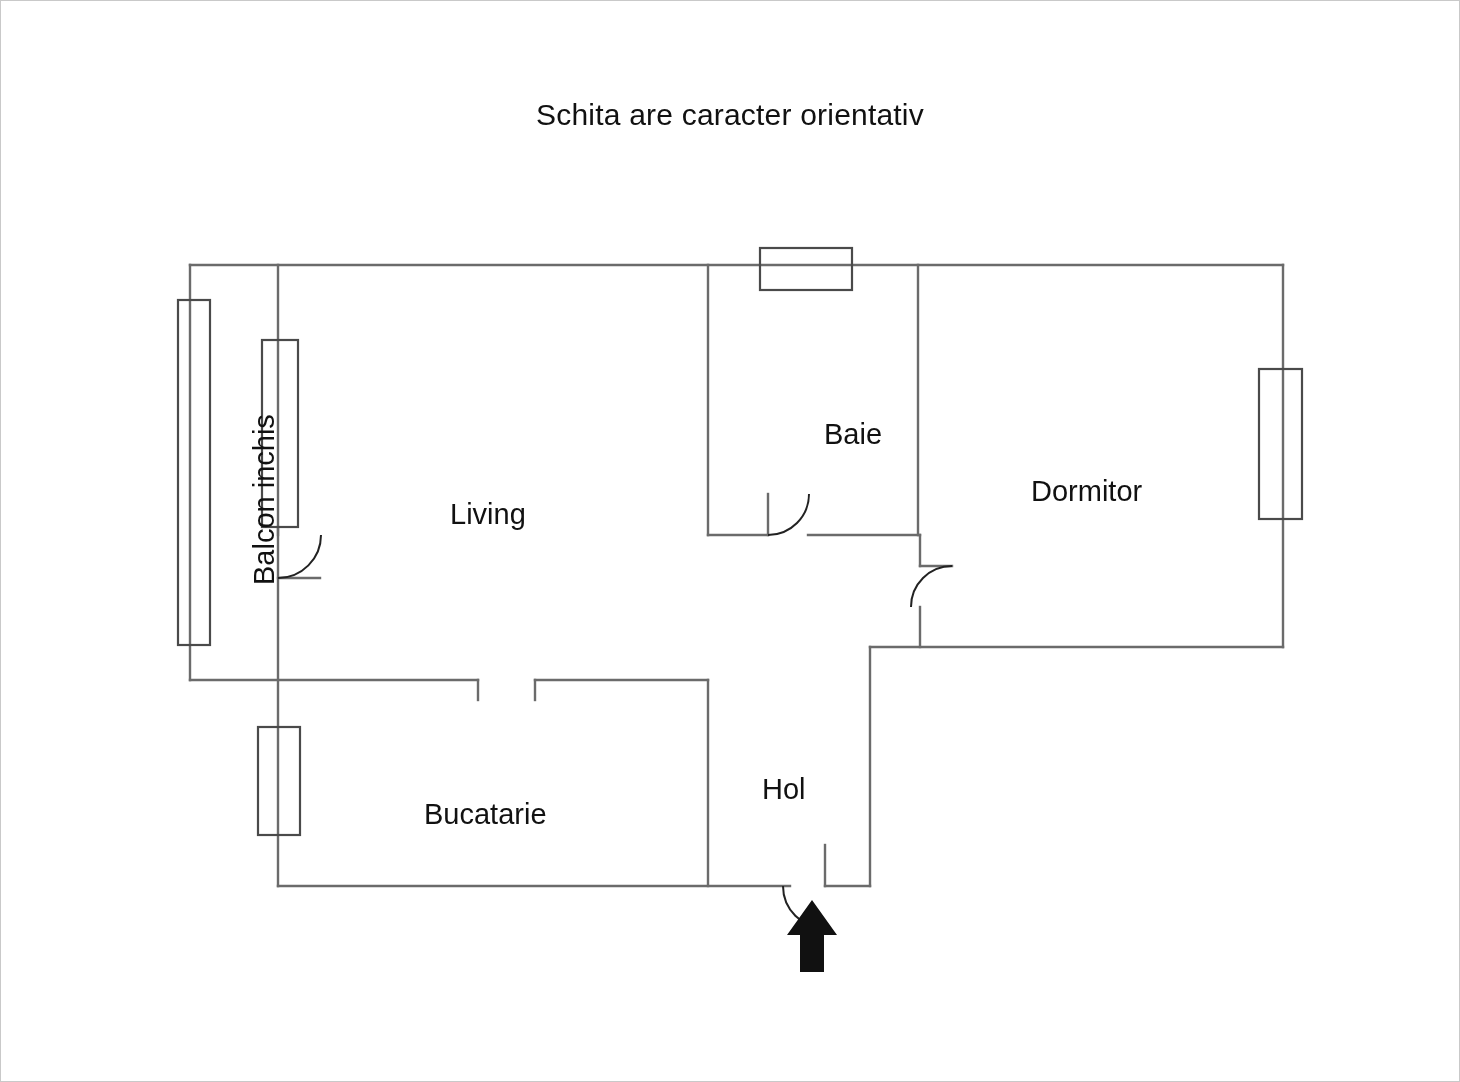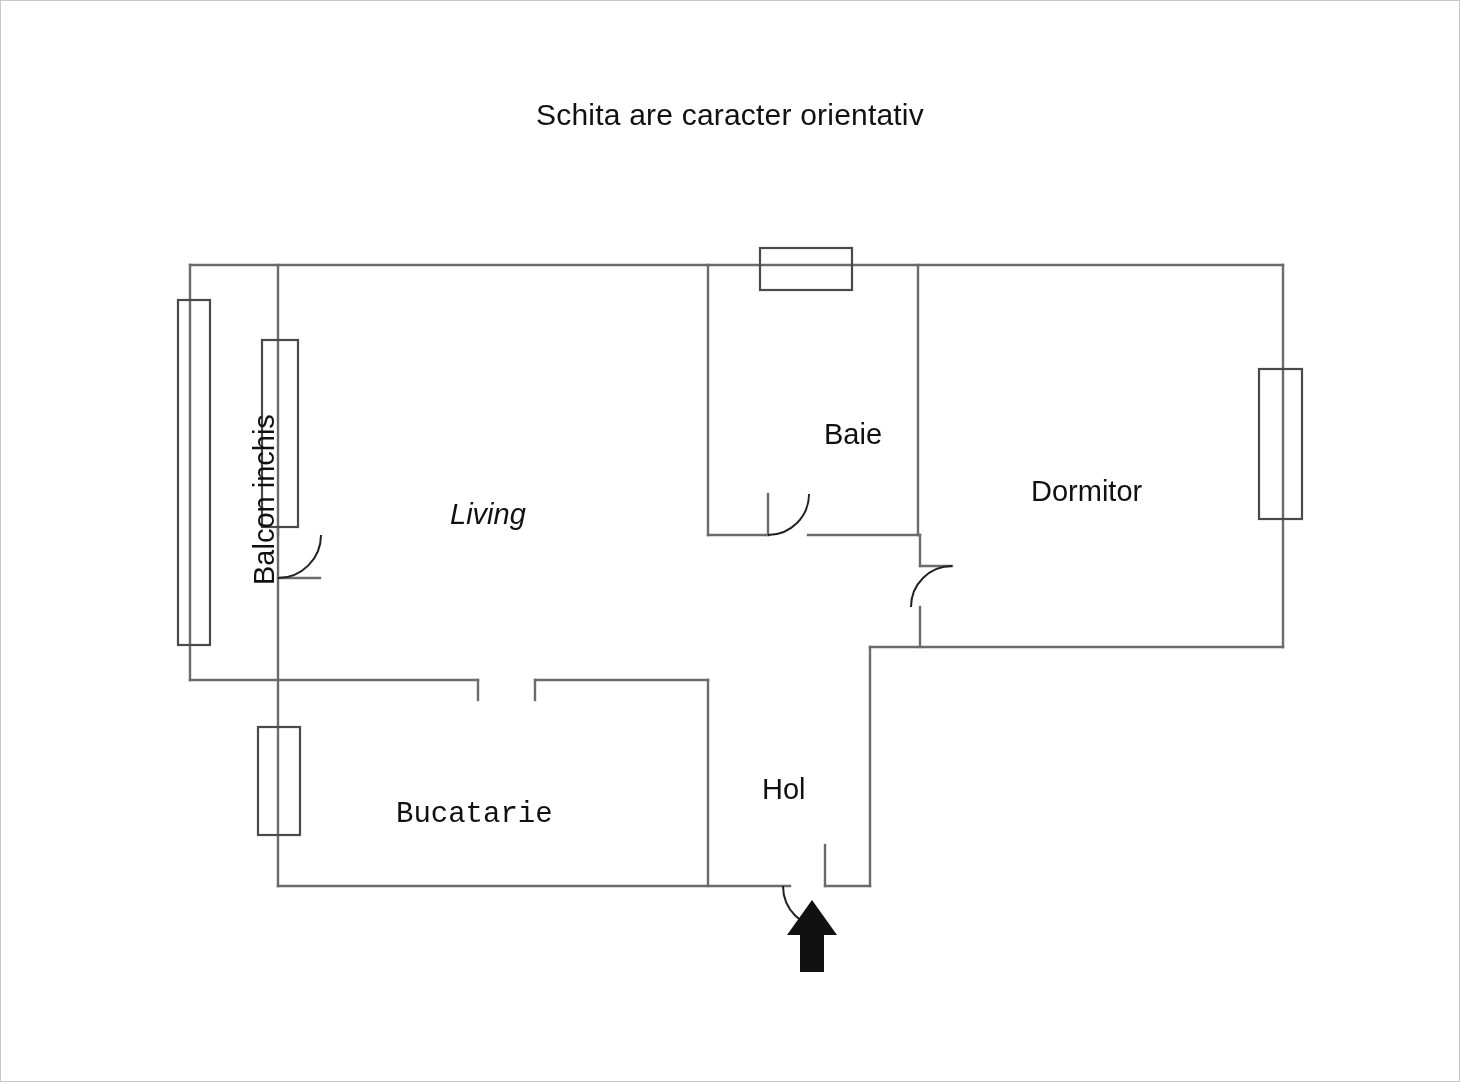--- a/index.html
+++ b/index.html
@@ -105,20 +105,20 @@
         <path d="M 911.0 607.0 A 41 41 0 0 1 952.0 566.0" fill="none" stroke="#222222" stroke-width="2"></path>
         <path d="M 825.0 928.0 A 42 42 0 0 1 783.0 886.0" fill="none" stroke="#222222" stroke-width="2"></path>
       </g>
     <g id="arrow-group">
         <polygon points="812,900 837,935 824,935 824,972 800,972 800,935 787,935" fill="#111111"></polygon>
       </g>
   </svg>
 
   <div id="room-labels">
       <div class="room-label vertical" style="left: 248px; top: 585px;">Balcon inchis</div>
-      <div class="room-label" style="left: 450px; top: 498px; font-style: italic;">Living</div>
+      <div class="room-label" style="left: 450px; top: 498px;">Living</div>
       <div class="room-label" style="left: 776px; top: 418px; margin-left: 48px;">Baie</div>
       <div class="room-label" style="left: 1031px; top: 475px; text-align: center;">Dormitor</div>
-      <div class="room-label" style="left: 396px; top: 798px; font-family: Liberation Mono, monospace;">Bucatarie</div>
+      <div class="room-label" style="left: 424px; top: 798px;">Bucatarie</div>
       <div class="room-label" style="left: 762px; top: 773px;">Hol</div>
     </div>
 
 </div>
 
 </body></html>

